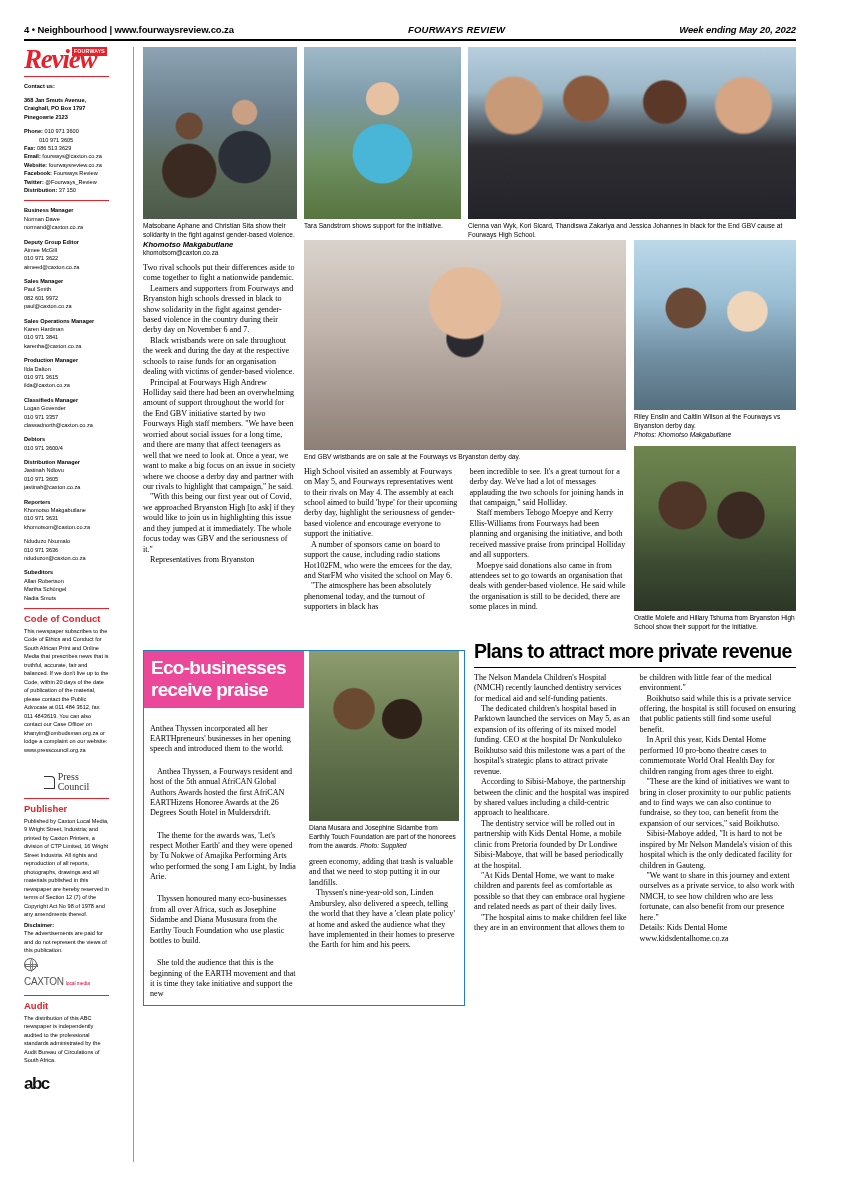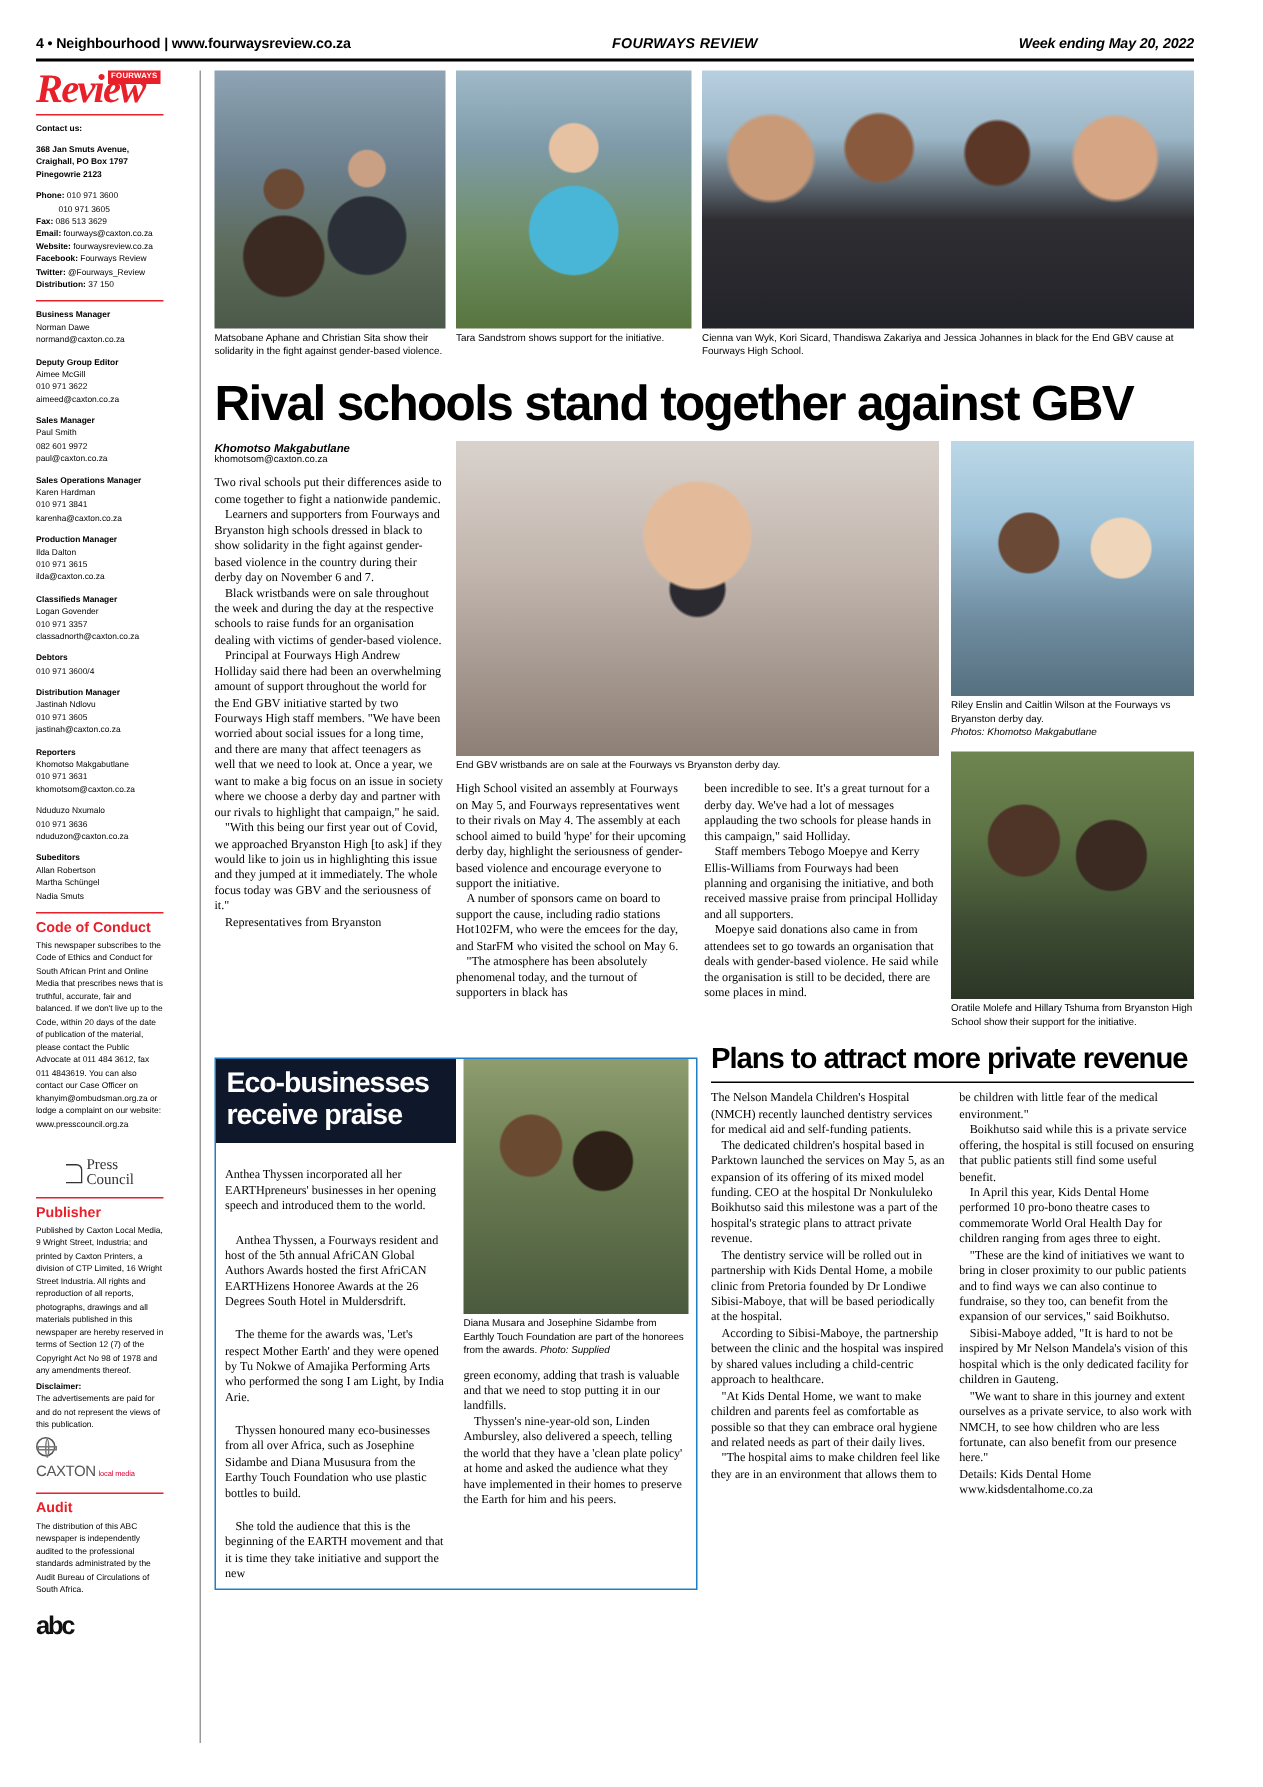--- a/index.html
+++ b/index.html
@@ -251,21 +251,21 @@
 
   
   .eco-box {
     border: 1px solid #1f7fc4;
     margin-top: 9px;
   }
   .eco-inner { display: flex; }
   .eco-left { flex: 0 0 160px; }
   .eco-right { flex: 1 1 auto; padding: 0 5px 5px 5px; }
   .eco-head {
-    background: #0f172a;
+    background: #ec4899;
     color: #fff;
     font-family: "Liberation Sans", sans-serif;
     font-weight: bold;
     font-size: 19px;
     line-height: 1.12;
     letter-spacing: -0.7px;
     padding: 6px 7px 8px 7px;
   }
   .eco-body { padding: 4px 6px 5px 6px; font-size: 8.1px; line-height: 1.28; }
   .eco-body p { text-indent: 7px; margin-top: 12px; }
@@ -434,21 +434,20 @@
         <div class="photo-cell pc2">
           <div class="ph img-b" style="height:172px"></div>
           <div class="cap">Tara Sandstrom shows support for the initiative.</div>
         </div>
         <div class="photo-cell pc3">
           <div class="ph img-c" style="height:172px"></div>
           <div class="cap">Cienna van Wyk, Kori Sicard, Thandiswa Zakariya and Jessica Johannes in black for the End GBV cause at Fourways High School.</div>
         </div>
       </div>
 
-      <div class="headline">Rival schools stand together against GBV</div>
 
       <div class="mid">
 
         <div class="mid-left">
           <div class="byline">Khomotso Makgabutlane</div>
           <div class="byemail">khomotsom@caxton.co.za</div>
           <div class="story-col">
             <p class="first">Two rival schools put their differences aside to come together to fight a nationwide pandemic.</p>
             <p>Learners and supporters from Fourways and Bryanston high schools dressed in black to show solidarity in the fight against gender-based violence in the country during their derby day on November 6 and 7.</p>
             <p>Black wristbands were on sale throughout the week and during the day at the respective schools to raise funds for an organisation dealing with victims of gender-based violence.</p>
@@ -458,21 +457,21 @@
           </div>
         </div>
 
         <div class="mid-center">
           <div class="ph img-d" style="height:210px"></div>
           <div class="cap" style="padding-bottom:5px">End GBV wristbands are on sale at the Fourways vs Bryanston derby day.</div>
           <div class="two-col story-col">
             <p class="first">High School visited an assembly at Fourways on May 5, and Fourways representatives went to their rivals on May 4. The assembly at each school aimed to build 'hype' for their upcoming derby day, highlight the seriousness of gender-based violence and encourage everyone to support the initiative.</p>
             <p>A number of sponsors came on board to support the cause, including radio stations Hot102FM, who were the emcees for the day, and StarFM who visited the school on May 6.</p>
             <p>"The atmosphere has been absolutely phenomenal today, and the turnout of supporters in black has</p>
-            <p class="first">been incredible to see. It's a great turnout for a derby day. We've had a lot of messages applauding the two schools for please hands in this campaign," said Holliday.</p>
+            <p class="first">been incredible to see. It's a great turnout for a derby day. We've had a lot of messages applauding the two schools for joining hands in that campaign," said Holliday.</p>
             <p>Staff members Tebogo Moepye and Kerry Ellis-Williams from Fourways had been planning and organising the initiative, and both received massive praise from principal Holliday and all supporters.</p>
             <p>Moepye said donations also came in from attendees set to go towards an organisation that deals with gender-based violence. He said while the organisation is still to be decided, there are some places in mind.</p>
           </div>
         </div>
 
         <div class="mid-right">
           <div class="ph img-e" style="height:170px"></div>
           <div class="cap">Riley Enslin and Caitlin Wilson at the Fourways vs Bryanston derby day.</div>
           <div class="cap" style="font-style:italic;padding-top:0">Photos: Khomotso Makgabutlane</div>
           <div class="ph img-f" style="height:165px;margin-top:7px"></div>
@@ -509,22 +508,22 @@
             </div>
           </div>
         </div>
 
         <div class="ba-right">
           <div class="sec-head">Plans to attract more private revenue</div>
           <div class="hr-thin"></div>
           <div class="two-col story-col">
             <p class="first">The Nelson Mandela Children's Hospital (NMCH) recently launched dentistry services for medical aid and self-funding patients.</p>
             <p>The dedicated children's hospital based in Parktown launched the services on May 5, as an expansion of its offering of its mixed model funding. CEO at the hospital Dr Nonkululeko Boikhutso said this milestone was a part of the hospital's strategic plans to attract private revenue.</p>
+            <p>According to Sibisi-Maboye, the partnership between the clinic and the hospital was inspired by shared values including a child-centric approach to healthcare.</p>
             <p>The dentistry service will be rolled out in partnership with Kids Dental Home, a mobile clinic from Pretoria founded by Dr Londiwe Sibisi-Maboye, that will be based periodically at the hospital.</p>
-            <p>According to Sibisi-Maboye, the partnership between the clinic and the hospital was inspired by shared values including a child-centric approach to healthcare.</p>
             <p>"At Kids Dental Home, we want to make children and parents feel as comfortable as possible so that they can embrace oral hygiene and related needs as part of their daily lives.</p>
             <p>"The hospital  aims to make children feel like they are in an environment that allows them to</p>
             <p class="first">be children with little fear of the medical environment."</p>
             <p>Boikhutso said while this is a private service offering, the hospital is still focused on ensuring that public patients still find some useful benefit.</p>
             <p>In April this year, Kids Dental Home performed 10 pro-bono theatre cases to commemorate World Oral Health Day for children ranging from ages three to eight.</p>
             <p>"These are the kind of initiatives we want to bring in closer proximity to our public patients and to find ways we can also continue to fundraise, so they too, can benefit from the expansion of our services," said Boikhutso.</p>
             <p>Sibisi-Maboye added, "It is hard to not be inspired by Mr Nelson Mandela's vision of this hospital which is the only dedicated facility for children in Gauteng.</p>
             <p>"We want to share in this journey and extent ourselves as a private service, to also work with NMCH, to see how children who are less fortunate, can also benefit from our presence here."</p>
             <p class="first">Details: Kids Dental Home www.kidsdentalhome.co.za</p>
           </div>

